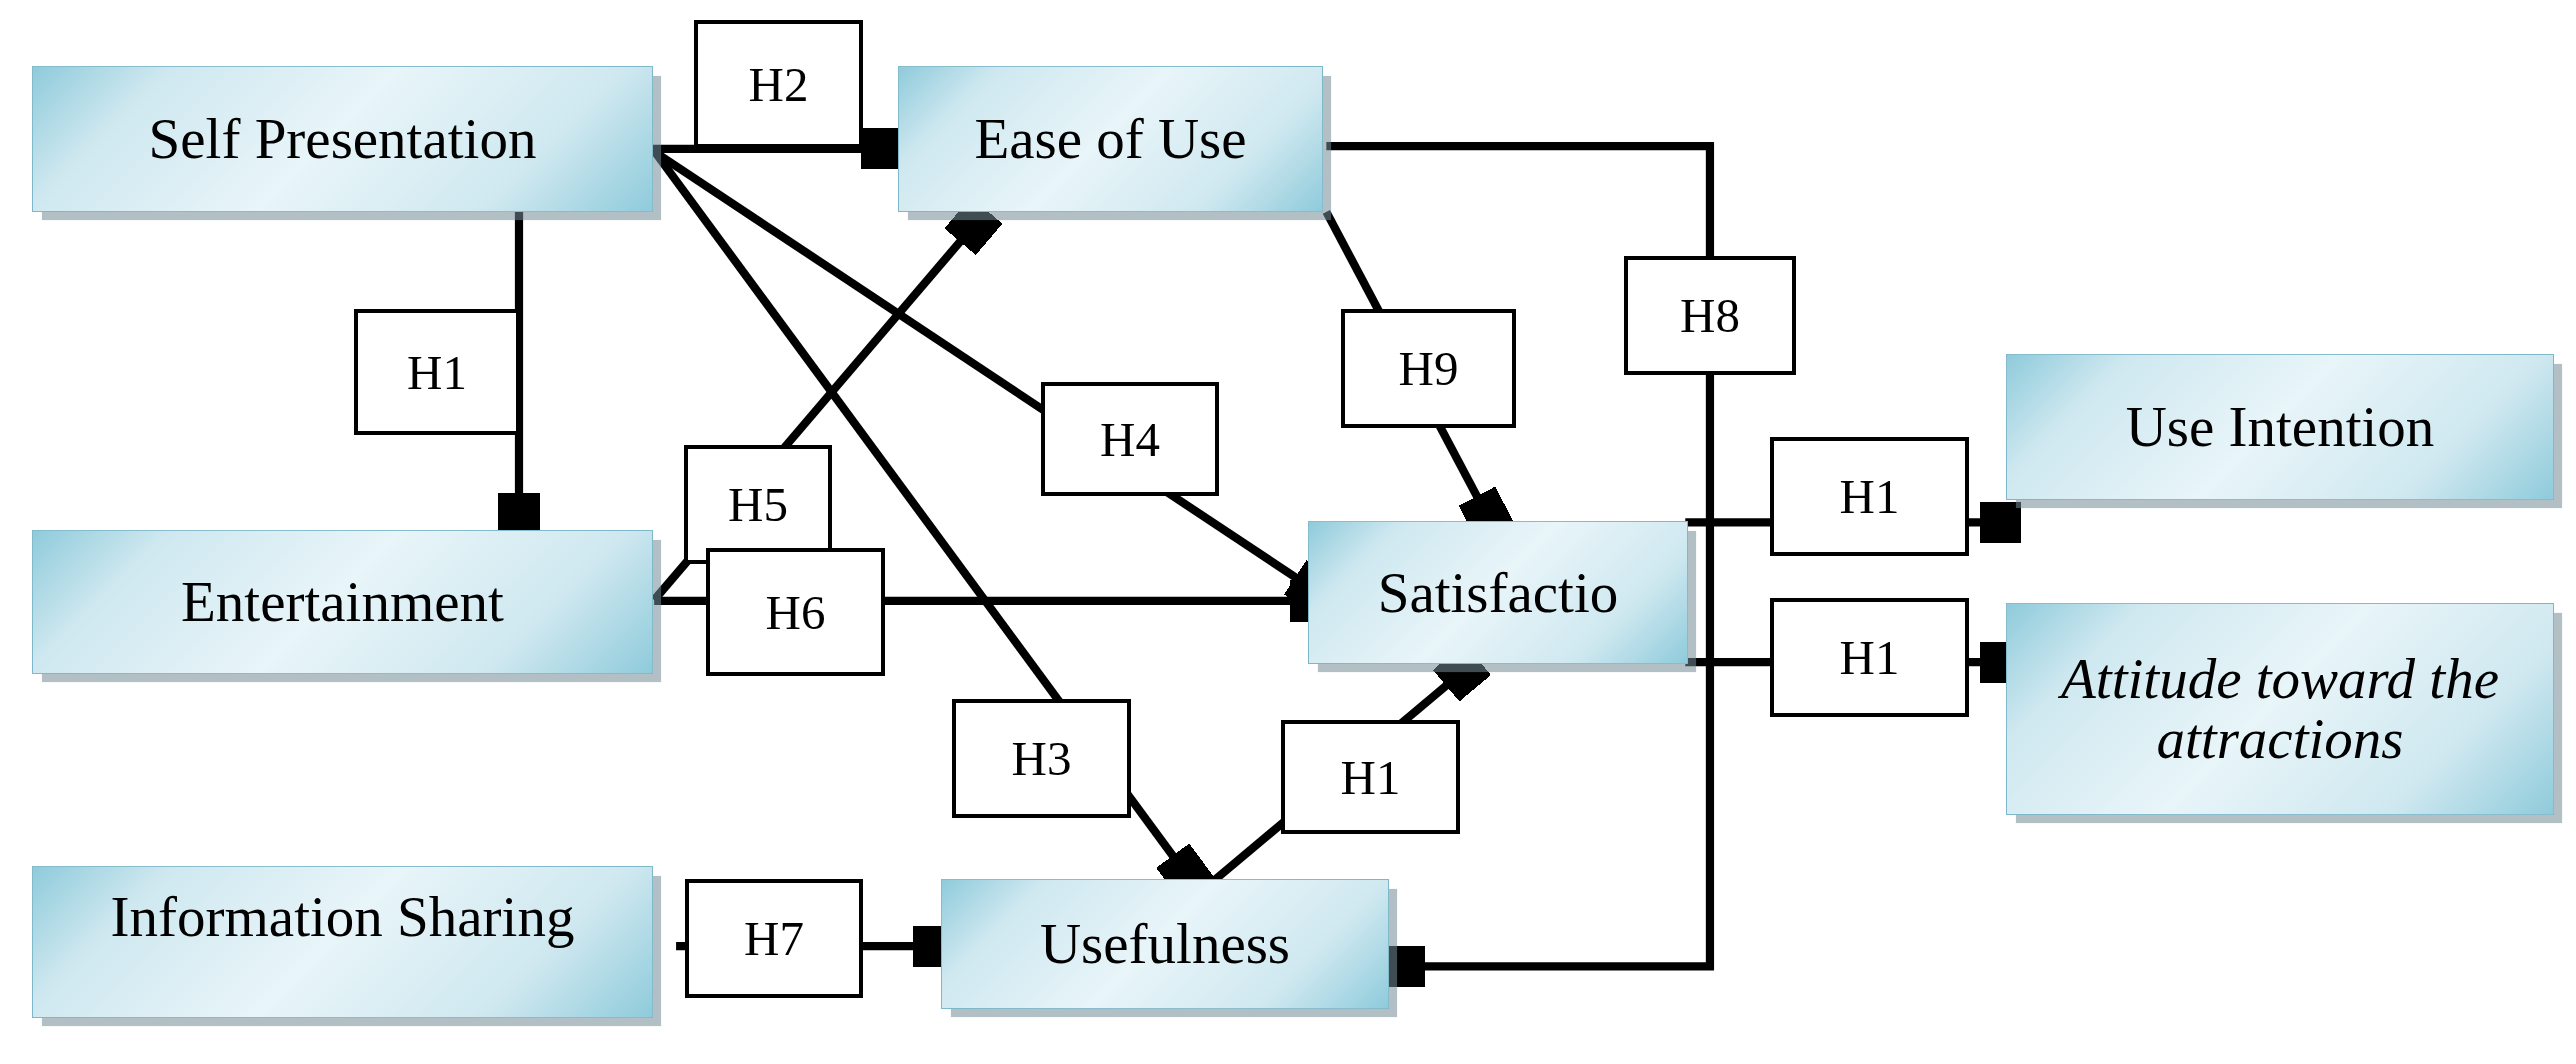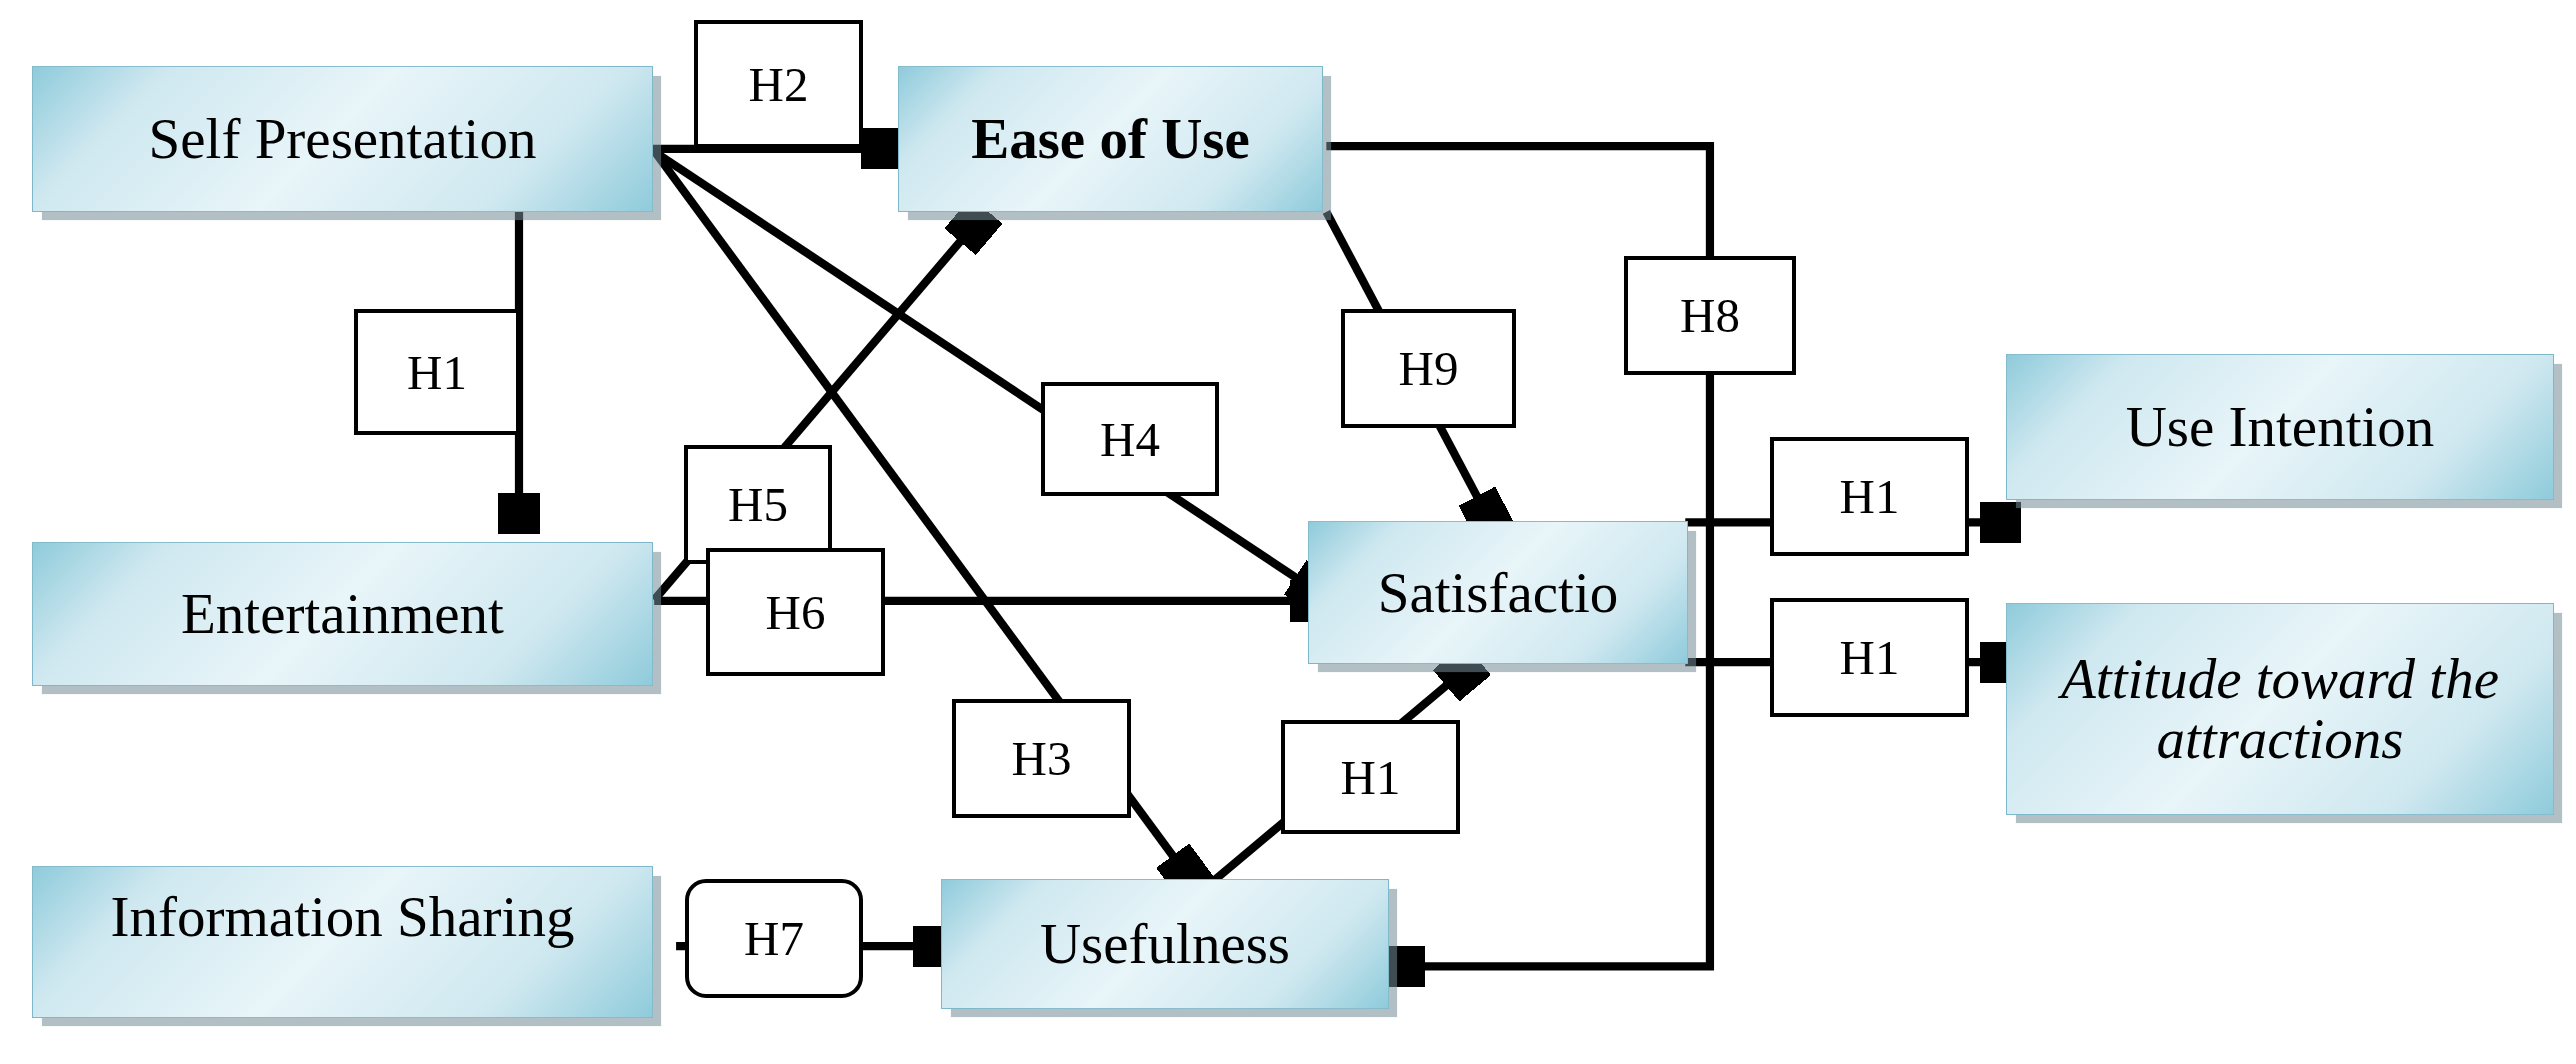--- a/index.html
+++ b/index.html
@@ -55,29 +55,29 @@
 
     <line x1="2155" y1="572" x2="2200" y2="572" marker-end="url(#ah)"></line>
 
     <line x1="2155" y1="725" x2="2200" y2="725" marker-end="url(#ah)"></line>
   </svg>
 
   <div class="node" style="left:32px;top:66px;width:621px;height:146px;font-size:57px;z-index:5;">
     <span>Self Presentation</span>
   </div>
 
-  <div class="node" style="left:32px;top:530px;width:621px;height:144px;font-size:57px;z-index:5;margin-top:12px;">
+  <div class="node" style="left:32px;top:530px;width:621px;height:144px;font-size:57px;z-index:5;">
     <span>Entertainment</span>
   </div>
 
   <div class="node" style="left:32px;top:866px;width:621px;height:152px;font-size:57px;z-index:5;align-items:flex-start;padding-top:20px;">
     <span>Information Sharing</span>
   </div>
 
-  <div class="node" style="left:898px;top:66px;width:425px;height:146px;font-size:57px;z-index:5;font-weight:bold;">
+  <div class="node" style="left:898px;top:66px;width:425px;height:146px;font-size:57px;z-index:5;">
     <span>Ease of Use</span>
   </div>
 
   <div class="node" style="left:1308px;top:521px;width:380px;height:143px;font-size:57px;z-index:5;">
     <span>Satisfactio</span>
   </div>
 
   <div class="node" style="left:941px;top:879px;width:448px;height:130px;font-size:57px;z-index:5;">
     <span>Usefulness</span>
   </div>
@@ -107,21 +107,21 @@
   </div>
 
   <div class="hbox" style="left:1041px;top:382px;width:178px;height:114px;">
     <span>H4</span>
   </div>
 
   <div class="hbox" style="left:952px;top:699px;width:179px;height:119px;">
     <span>H3</span>
   </div>
 
-  <div class="hbox" style="left:685px;top:879px;width:178px;height:119px;border-radius:21px;">
+  <div class="hbox" style="left:685px;top:879px;width:178px;height:119px;">
     <span>H7</span>
   </div>
 
   <div class="hbox" style="left:1281px;top:720px;width:179px;height:114px;">
     <span>H1</span>
   </div>
 
   <div class="hbox" style="left:1341px;top:309px;width:175px;height:119px;">
     <span>H9</span>
   </div>

